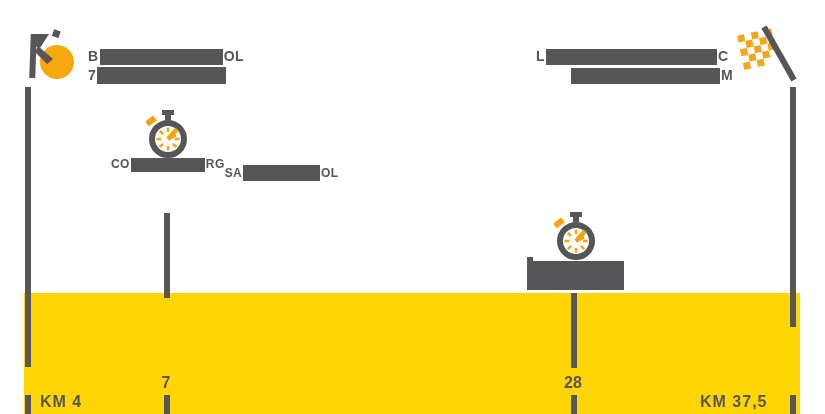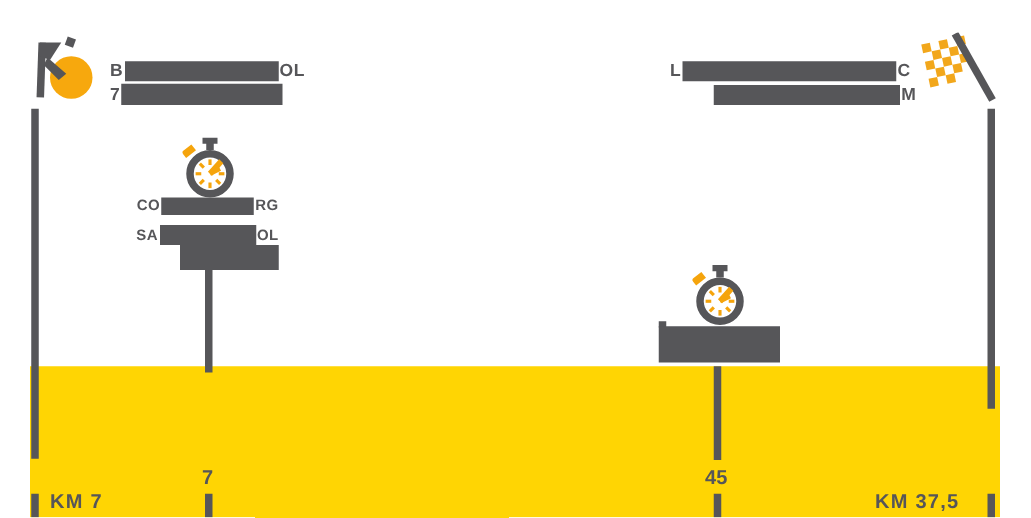--- a/index.html
+++ b/index.html
@@ -27,21 +27,21 @@
   .axis-end{left:700px;top:393px;width:86px;text-align:left;}
   
   .lbl-row{display:flex;align-items:center;white-space:nowrap;}
   .lbl{font-size:14px;letter-spacing:.5px;line-height:17px;color:#565659;}
   .lbl-sm{font-size:12px;letter-spacing:.4px;line-height:15px;color:#565659;}
   .redact{background:#565659;display:inline-block;}
   .start-l1{left:88px;top:48px;}
   .start-l2{left:88px;top:67px;}
   .finish-l1{left:536px;top:48px;}
   .finish-l2{left:570px;top:67px;}
-  .cp1-label{left:111px;top:157px;width:112px;display:flex;flex-direction:column;align-items:flex-end;}
+  .cp1-label{left:111px;top:157px;width:112px;display:flex;align-items:flex-start;}
   .cp2-box{left:527px;top:261px;width:97px;height:29px;background:#565659;}
   .cp2-notch{left:527px;top:257px;width:6px;height:5px;background:#565659;}
   .gap1{margin:0 1px;}
 </style>
 </head>
 <body>
 
 <div class="stage">
 
   <div class="abs band"></div>
@@ -160,18 +160,18 @@
   </div>
 
   <div class="abs cp2-notch"></div>
   <div class="abs cp2-box"></div>
 
   <div class="abs tick tick-0"></div>
   <div class="abs tick tick-7"></div>
   <div class="abs tick tick-28"></div>
   <div class="abs tick tick-end"></div>
 
-  <div class="abs axis-label axis-km0">KM 7</div>
+  <div class="abs axis-label axis-km0">KM 4</div>
   <div class="abs axis-label axis-7">7</div>
-  <div class="abs axis-label axis-28">45</div>
+  <div class="abs axis-label axis-28">28</div>
   <div class="abs axis-label axis-end">KM 37,5</div>
 
 </div>
 
 </body></html>

